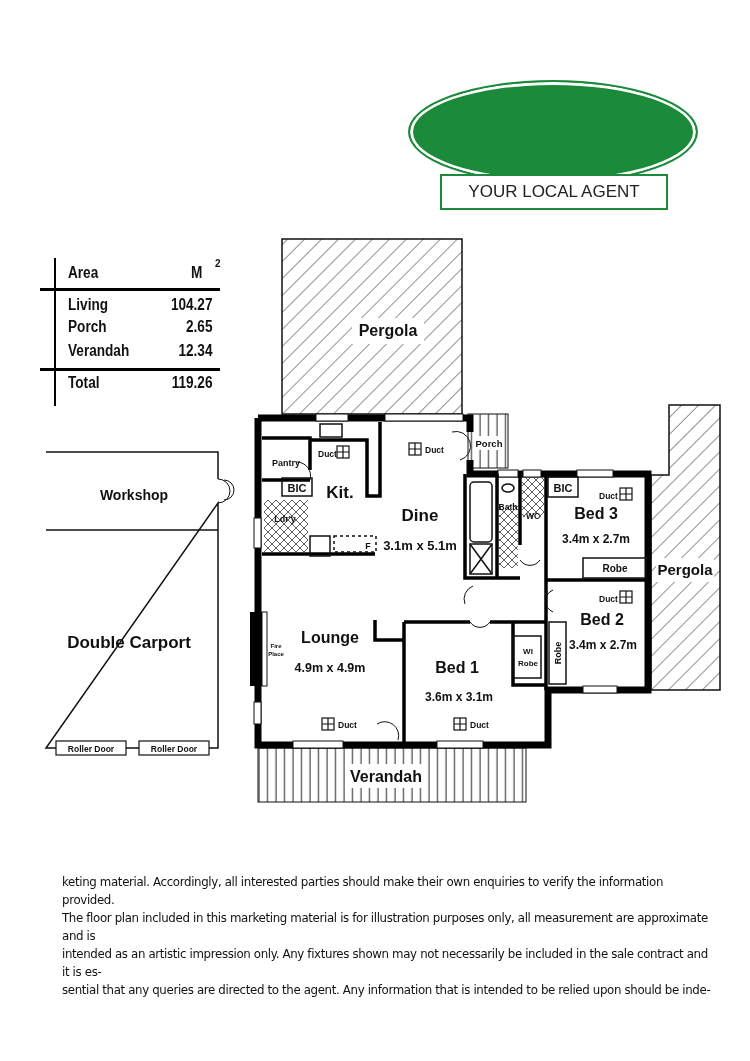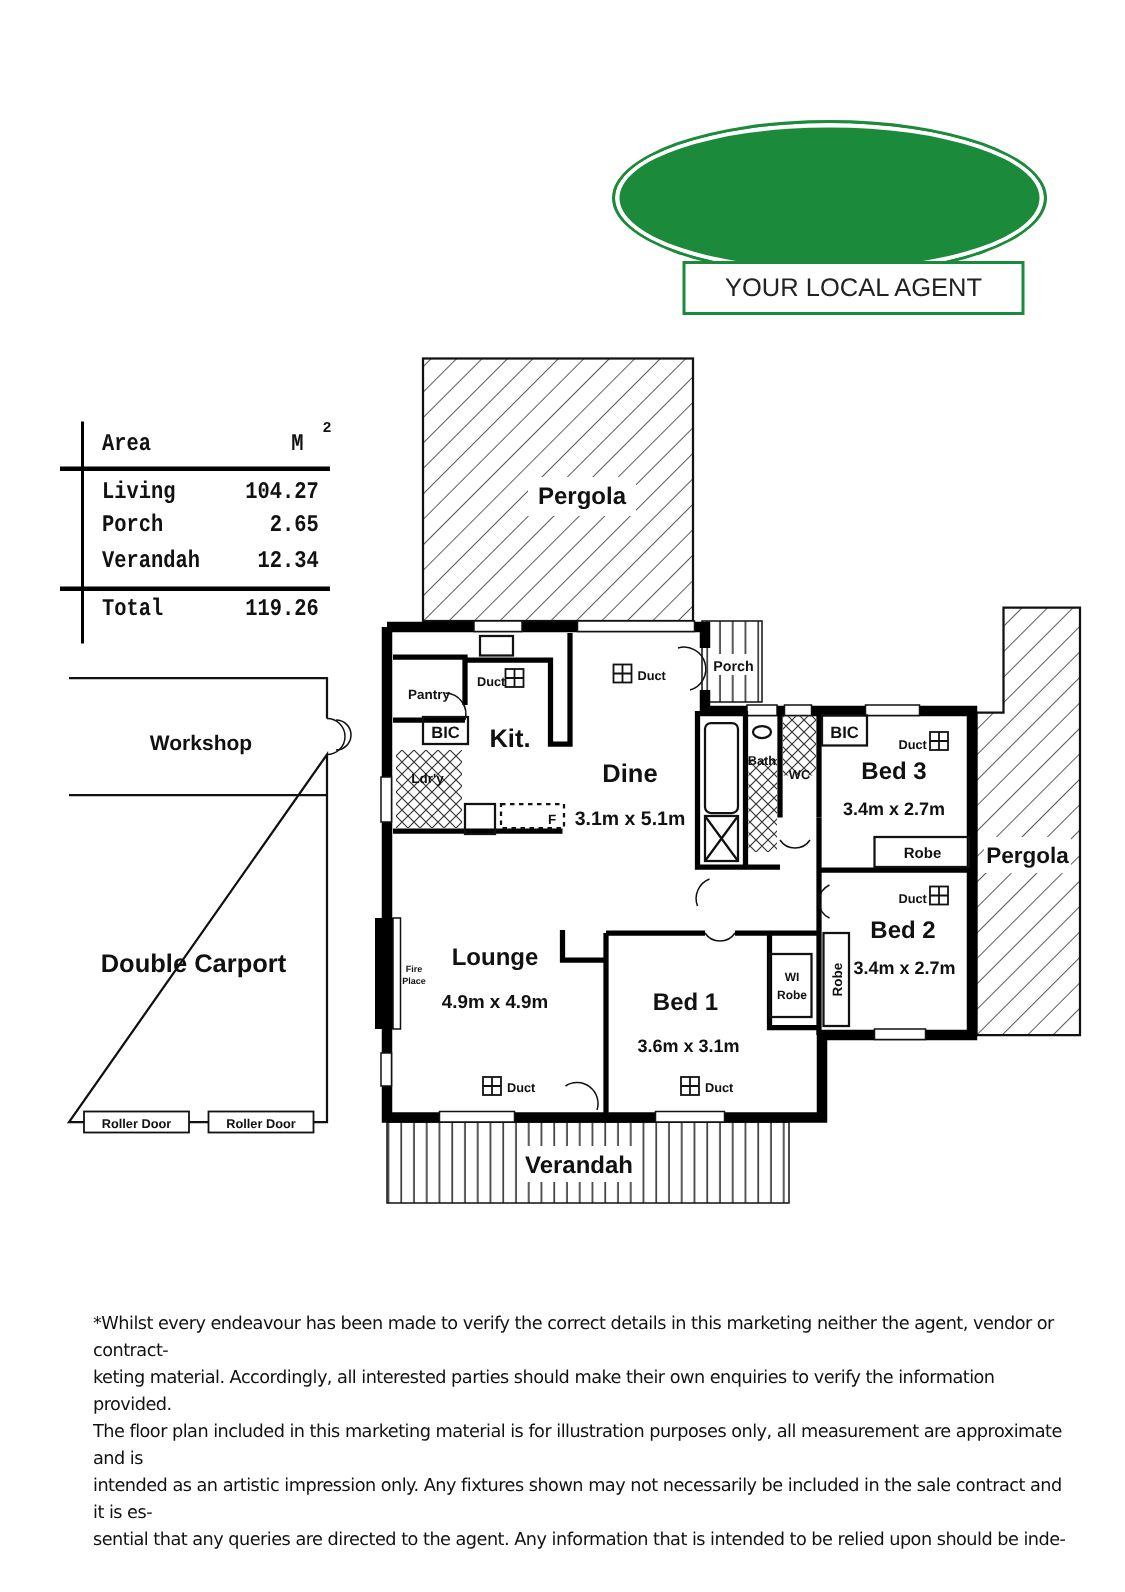--- a/index.html
+++ b/index.html
@@ -4,23 +4,23 @@
 <style>
   html, body { margin:0; padding:0; background:#ffffff; }
   body { width:750px; height:1061px; position:relative; overflow:hidden; font-family:"Liberation Sans", sans-serif; color:#111; }
   .abs { position:absolute; }
   
   .logo { left:408px; top:80px; width:286px; height:130px; }
   .logo-oval { position:absolute; left:0; top:0; width:286px; height:100px; border-radius:50%; background:#1b8a3a; border:2px solid #1b8a3a; box-shadow: inset 0 0 0 3px #fff, inset 0 0 0 5px #1b8a3a; }
   .logo-line { position:absolute; left:0; width:286px; text-align:center; font-family:"Liberation Serif", serif; font-style:italic; font-weight:bold; color:#f5f53a; font-size:30px; letter-spacing:-0.5px; }
   .logo-l1 { top:22px; }
   .logo-l2 { top:52px; }
-  .logo-tag { position:absolute; left:47px; top:94px; width:224px; height:32px; background:#fff; border:2px solid #1b8a3a; text-align:center; line-height:32px; font-size:17px; color:#222; }
+  .logo-tag { position:absolute; left:32px; top:94px; width:224px; height:32px; background:#fff; border:2px solid #1b8a3a; text-align:center; line-height:32px; font-size:17px; color:#222; }
   
-  .area-table { left:40px; top:258px; width:190px; height:150px; font-family:Liberation Mono, monospace;margin-top:23px; }
+  .area-table { left:40px; top:258px; width:190px; height:150px; font-family:Liberation Sans, sans-serif; }
   .at-vline { position:absolute; left:14px; top:0; width:2px; height:148px; background:#000; }
   .at-hline { position:absolute; left:0; width:180px; height:3px; background:#000; }
   .at-row { position:absolute; left:28px; width:150px; font-size:16px; font-weight:bold; transform:scaleX(0.85); transform-origin:left; }
   .at-row .v { position:absolute; right:-20px; }
   .sup { position:absolute; left:175px; top:0px; font-size:10px; font-weight:bold; }
   
   svg.plan { position:absolute; left:0; top:0; }
   .lbl { font-family:"Liberation Sans", sans-serif; font-weight:bold; fill:#111; }
   .disclaimer { left:62px; top:873px; width:650px; font-size:11.8px; line-height:18px; color:#111; font-family:"DejaVu Sans", sans-serif; letter-spacing:-0.35px; }
   .disclaimer p { margin:0; }
@@ -240,19 +240,18 @@
     <rect x="56" y="741" width="70" height="14" fill="#fff" stroke="#111" stroke-width="1.2"></rect>
     <rect x="139" y="741" width="70" height="14" fill="#fff" stroke="#111" stroke-width="1.2"></rect>
     <text class="lbl" x="134" y="500" font-size="14" text-anchor="middle">Workshop</text>
     <text class="lbl" x="129" y="648" font-size="17" text-anchor="middle">Double Carport</text>
     <text class="lbl" x="91" y="752" font-size="8.5" text-anchor="middle">Roller Door</text>
     <text class="lbl" x="174" y="752" font-size="8.5" text-anchor="middle">Roller Door</text>
   </g>
 </svg>
 
 <div class="abs disclaimer">
-  <p>*Whilst every endeavour has been made to verify the correct details in this marketing neither the agent, vendor or contract-</p>
   <p>keting material. Accordingly, all interested parties should make their own enquiries to verify the information provided.</p>
   <p>The floor plan included in this marketing material is for illustration purposes only, all measurement are approximate and is</p>
   <p>intended as an artistic impression only. Any fixtures shown may not necessarily be included in the sale contract and it is es-</p>
   <p>sential that any queries are directed to the agent. Any information that is intended to be relied upon should be inde-</p>
 
 </div>
 
 </body></html>

